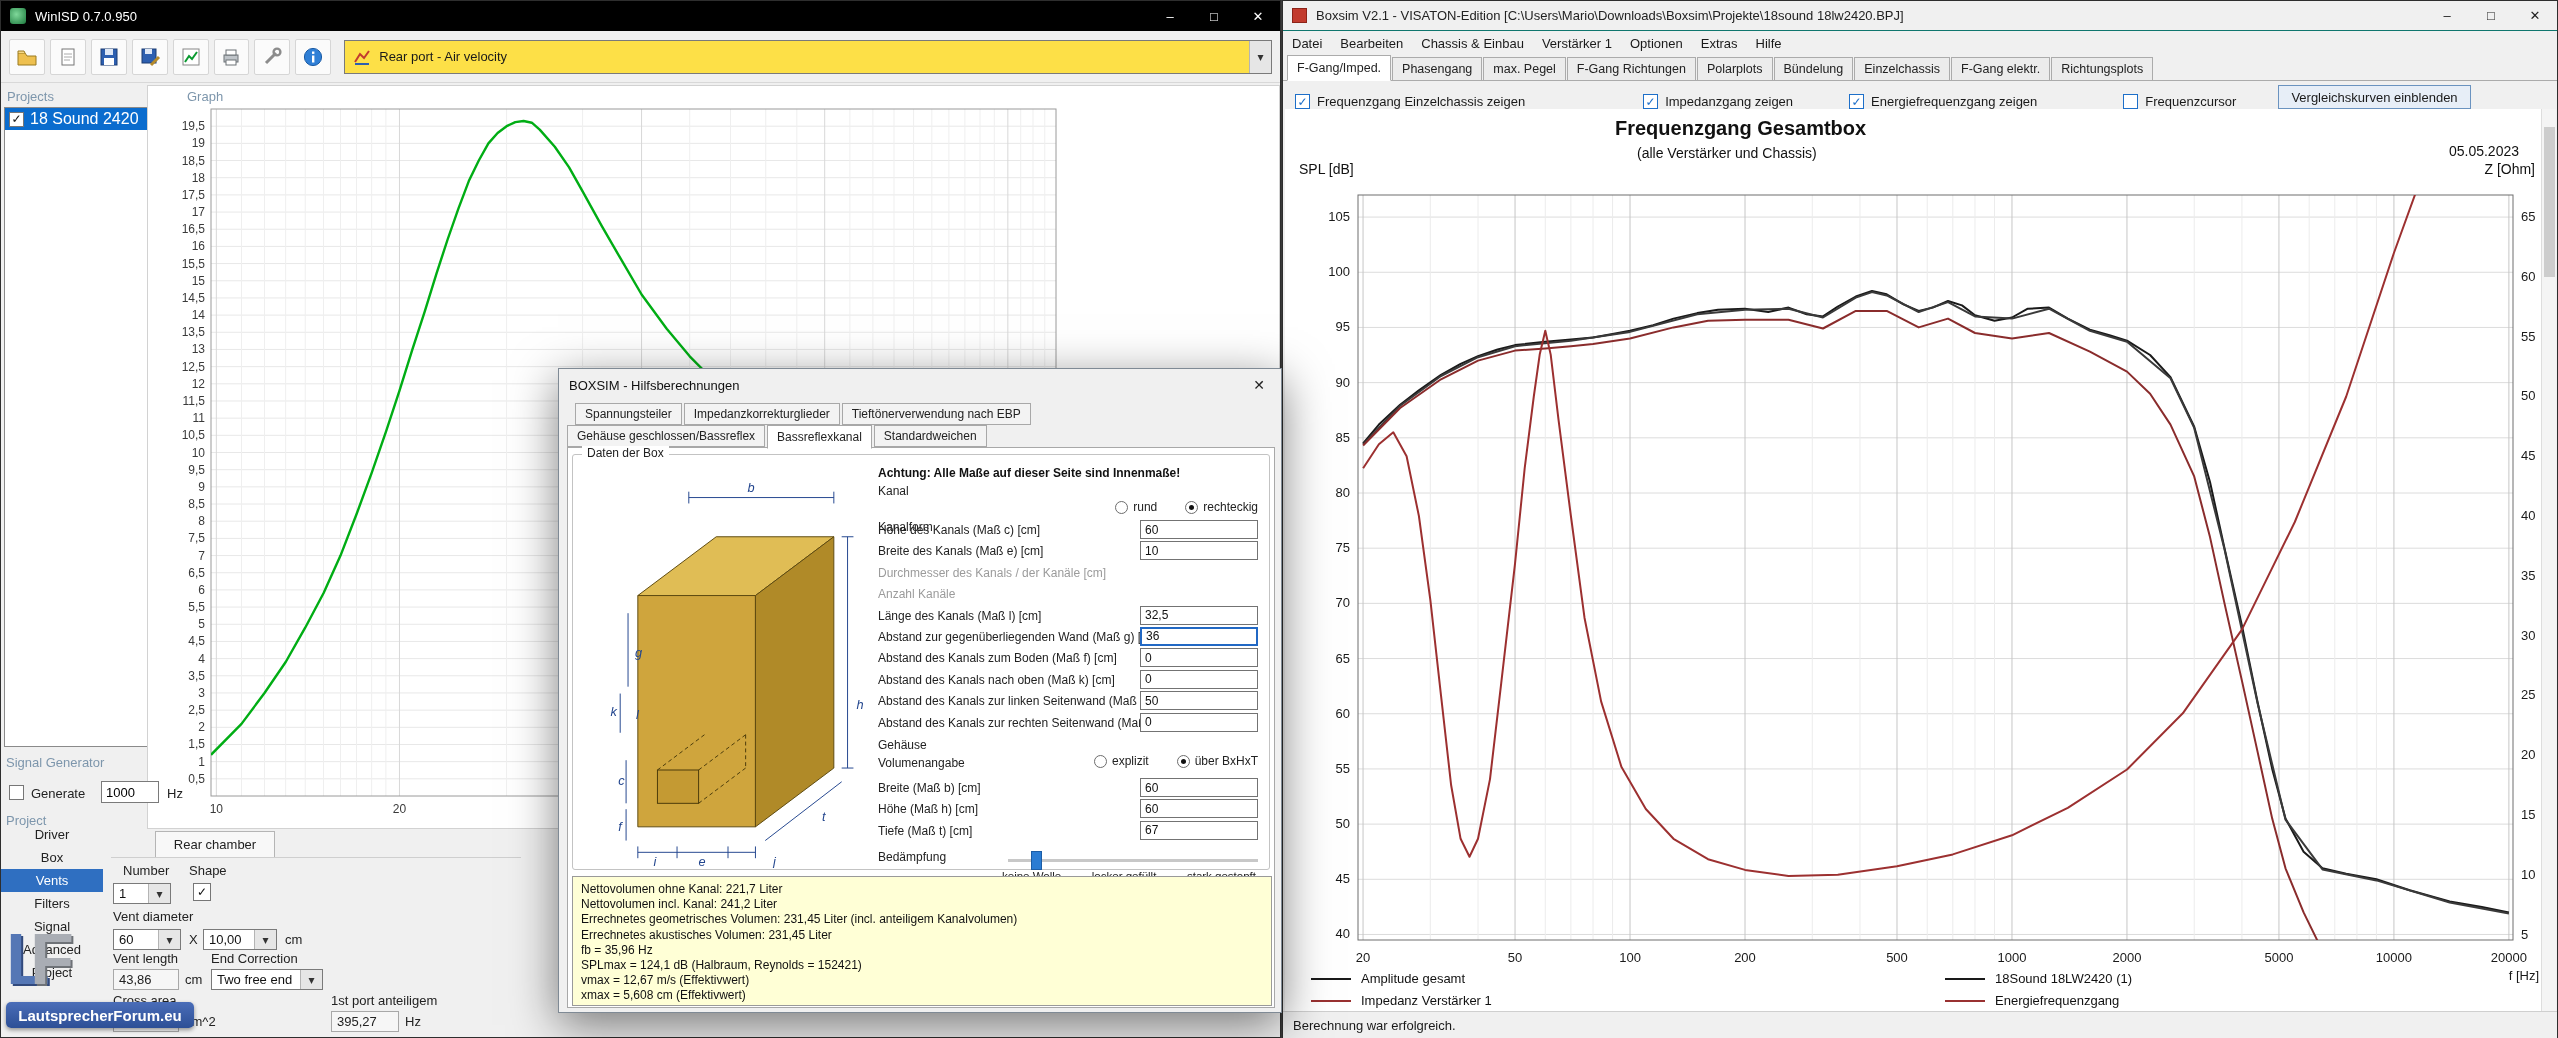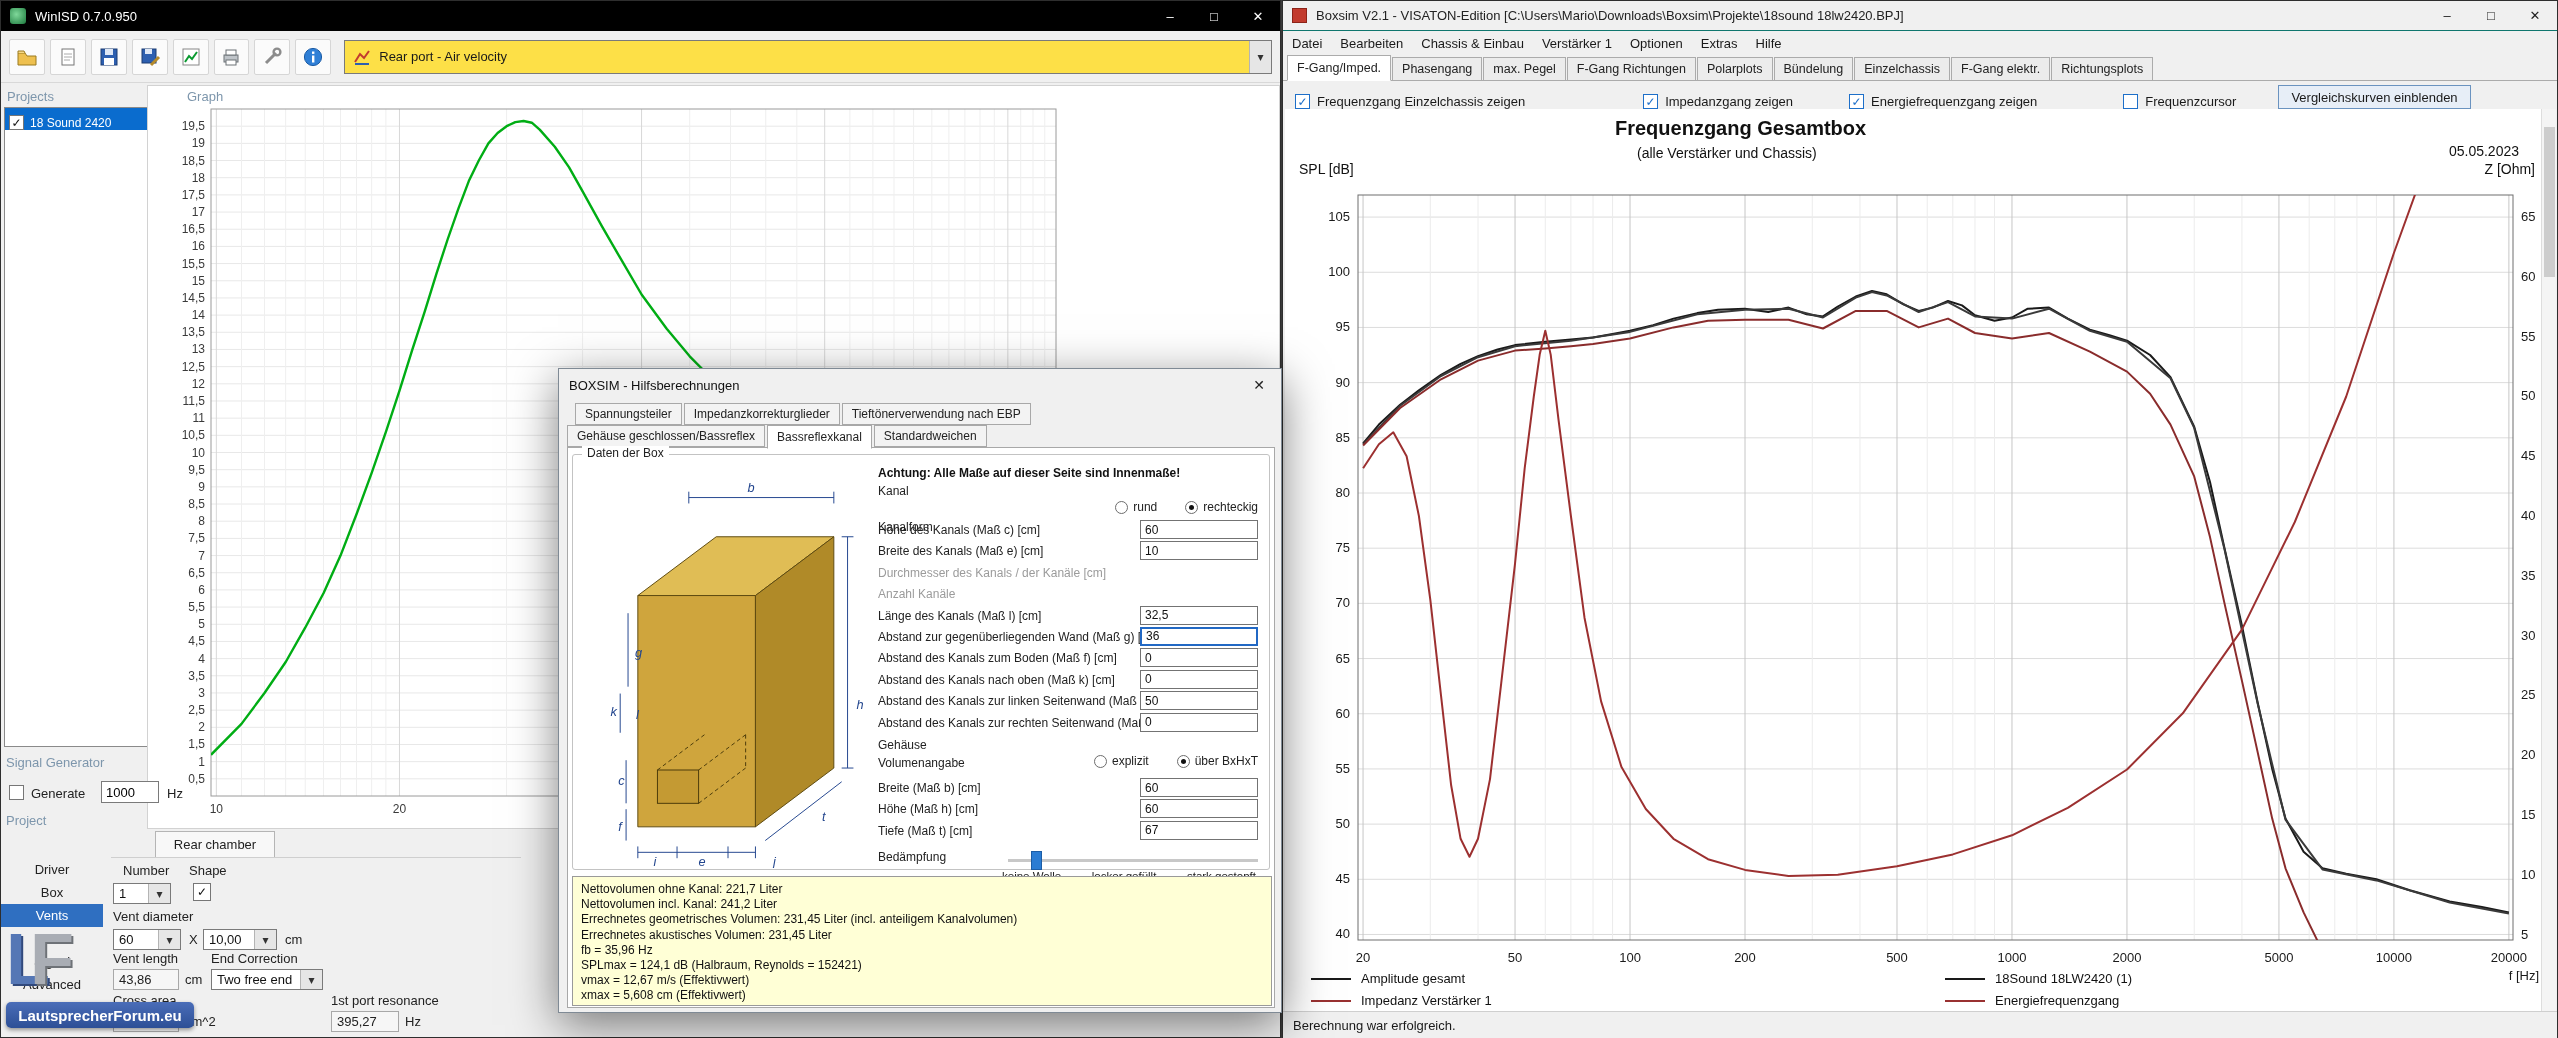--- a/index.html
+++ b/index.html
@@ -13,21 +13,21 @@
 .win-ctrls{margin-left:auto;display:flex}
 .win-ctrls>span{width:44px;height:30px;display:flex;align-items:center;justify-content:center;font-size:13px}
 .wi-toolbar{position:absolute;left:0;top:30px;width:100%;height:52px;background:#f0f0f0;border-bottom:1px solid #d8d8d8;display:flex;align-items:center;padding:0 8px;gap:5px}
 .tbtn{width:36px;height:36px;display:flex;align-items:center;justify-content:center;border:1px solid #d6d6d6;background:#fbfbfb;border-radius:2px}
 .combo{height:34px;background:#fde047;border:1px solid #7a7a7a;display:flex;align-items:center;gap:8px;padding:0 30px 0 8px;font-size:13px;position:relative;color:#1a1a1a}
 .dd{position:absolute;right:0;top:0;bottom:0;width:22px;background:#e6e6e6;border-left:1px solid #b4b4b4;display:flex;align-items:center;justify-content:center;color:#333}
 .dd::after{content:"▾";font-size:12px}
 .seclabel{position:absolute;font-size:13px;color:#7d96ac;white-space:nowrap}
 .wi-graphpanel{position:absolute;left:146px;top:84px;width:1133px;height:744px;background:#fff;border:1px solid #d2d2d2}
 .projects-list{position:absolute;left:3px;top:106px;width:176px;height:640px;background:#fff;border:1px solid #8a8a8a}
-.proj-item{height:22px;display:flex;align-items:flex-end;gap:6px;padding:0 4px;font-size:12px;color:#111}
+.proj-item{height:22px;display:flex;align-items:center;gap:6px;padding:0 4px;font-size:16px;color:#111}
 .proj-item.sel{background:#0a6cce;color:#fff}
 .cb{width:15px;height:15px;background:#fff;border:1px solid #767676;display:inline-flex;align-items:center;justify-content:center;font-size:12px;color:#111;flex:0 0 auto}
 .cb.checked::after{content:"✓"}
 .cb.blue{border-color:#1d6fc9;color:#1d6fc9}
 .nav-item{height:23px;display:flex;align-items:center;justify-content:center;font-size:13px;color:#222}
 .nav-item.active{background:#2f6fc1;color:#fff}
 .win-input{border:1px solid #7a7a7a;background:#fff;font-size:13px;padding:0 4px;font-family:inherit}
 .lbl{position:absolute;font-size:13px;color:#222;white-space:nowrap}
 .flat{position:absolute;border:1px solid #a8a8a8;background:#f6f6f6;font-size:13px;display:flex;align-items:center;padding:0 5px;color:#222}
 .wcombo{position:absolute;border:1px solid #7a7a7a;background:#fff;font-size:13px;display:flex;align-items:center;padding:0 22px 0 5px;color:#111}
@@ -307,21 +307,21 @@
         <polyline points="64.0,661.8 94.5,630.9 117.5,600.0 138.7,569.0 158.2,534.7 176.5,500.3 193.5,462.6 209.5,421.3 224.6,380.1 238.9,338.9 252.5,297.7 265.4,256.4 277.7,218.7 289.4,180.9 300.6,146.5 311.4,115.6 321.8,88.1 331.8,67.5 341.4,50.4 350.6,40.0 359.6,33.2 368.3,29.1 376.6,28.0 384.8,29.7 392.7,36.6 407.8,53.8 422.1,74.4 435.6,98.4 454.7,132.8 472.5,163.7 494.6,201.5 519.7,235.8 542.7,263.3 583.5,304.5 618.7,335.5 649.9,359.5 677.7,376.7 714.6,397.3 747.0,411.0 784.8,424.8 825.5,438.5 860.8,445.4 909.0,455.7" fill="none" stroke="#00ad14" stroke-width="2.4" stroke-linejoin="round" clip-path="url(#clipW)"></polyline>
       </svg>
 
     <span class="seclabel" style="left:5px;top:754px">Signal Generator</span>
     <span class="cb" style="position:absolute;left:8px;top:784px"></span>
     <span class="lbl" style="left:30px;top:785px">Generate</span>
     <input class="win-input" style="position: absolute; left: 100px; top: 780px; width: 58px; height: 22px;" value="1000">
     <span class="lbl" style="left:166px;top:785px">Hz</span>
 
     <span class="seclabel" style="left:5px;top:812px">Project</span>
-    <div style="position:absolute;left:0;top:857px;width:102px">
+    <div style="position:absolute;left:0;top:822px;width:102px">
         <div class="nav-item">Driver</div>
         <div class="nav-item">Box</div>
         <div class="nav-item active">Vents</div>
         <div class="nav-item">Filters</div>
         <div class="nav-item">Signal</div>
         <div class="nav-item">Advanced</div>
         <div class="nav-item">Project</div>
       </div>
 
     <div style="position:absolute;left:104px;top:820px;width:1176px;height:218px">
@@ -349,21 +349,21 @@
       <div class="flat" style="left:8px;top:148px;width:66px;height:21px">43,86</div>
       <span class="lbl" style="left:80px;top:151px">cm</span>
       <span class="lbl" style="left:106px;top:130px">End Correction</span>
       <div class="wcombo" style="left:106px;top:148px;width:112px;height:21px">
           <span>Two free end</span>
           <span class="dd"></span>
         </div>
       <span class="lbl" style="left:8px;top:172px">Cross area</span>
       <div class="flat" style="left:8px;top:190px;width:66px;height:21px">600,0</div>
       <span class="lbl" style="left:80px;top:193px">cm^2</span>
-      <span class="lbl" style="left:226px;top:172px">1st port resonance</span>
+      <span class="lbl" style="left:226px;top:172px">1st port anteiligem</span>
       <div class="flat" style="left:226px;top:190px;width:68px;height:21px">395,27</div>
       <span class="lbl" style="left:300px;top:193px">Hz</span>
     </div>
   </div>
 
   <div class="boxsim">
     <div class="bx-titlebar">
       <span class="bx-appicon"></span>
       <span>Boxsim V2.1 - VISATON-Edition [C:\Users\Mario\Downloads\Boxsim\Projekte\18sound 18lw2420.BPJ]</span>
       <span class="win-ctrls">

